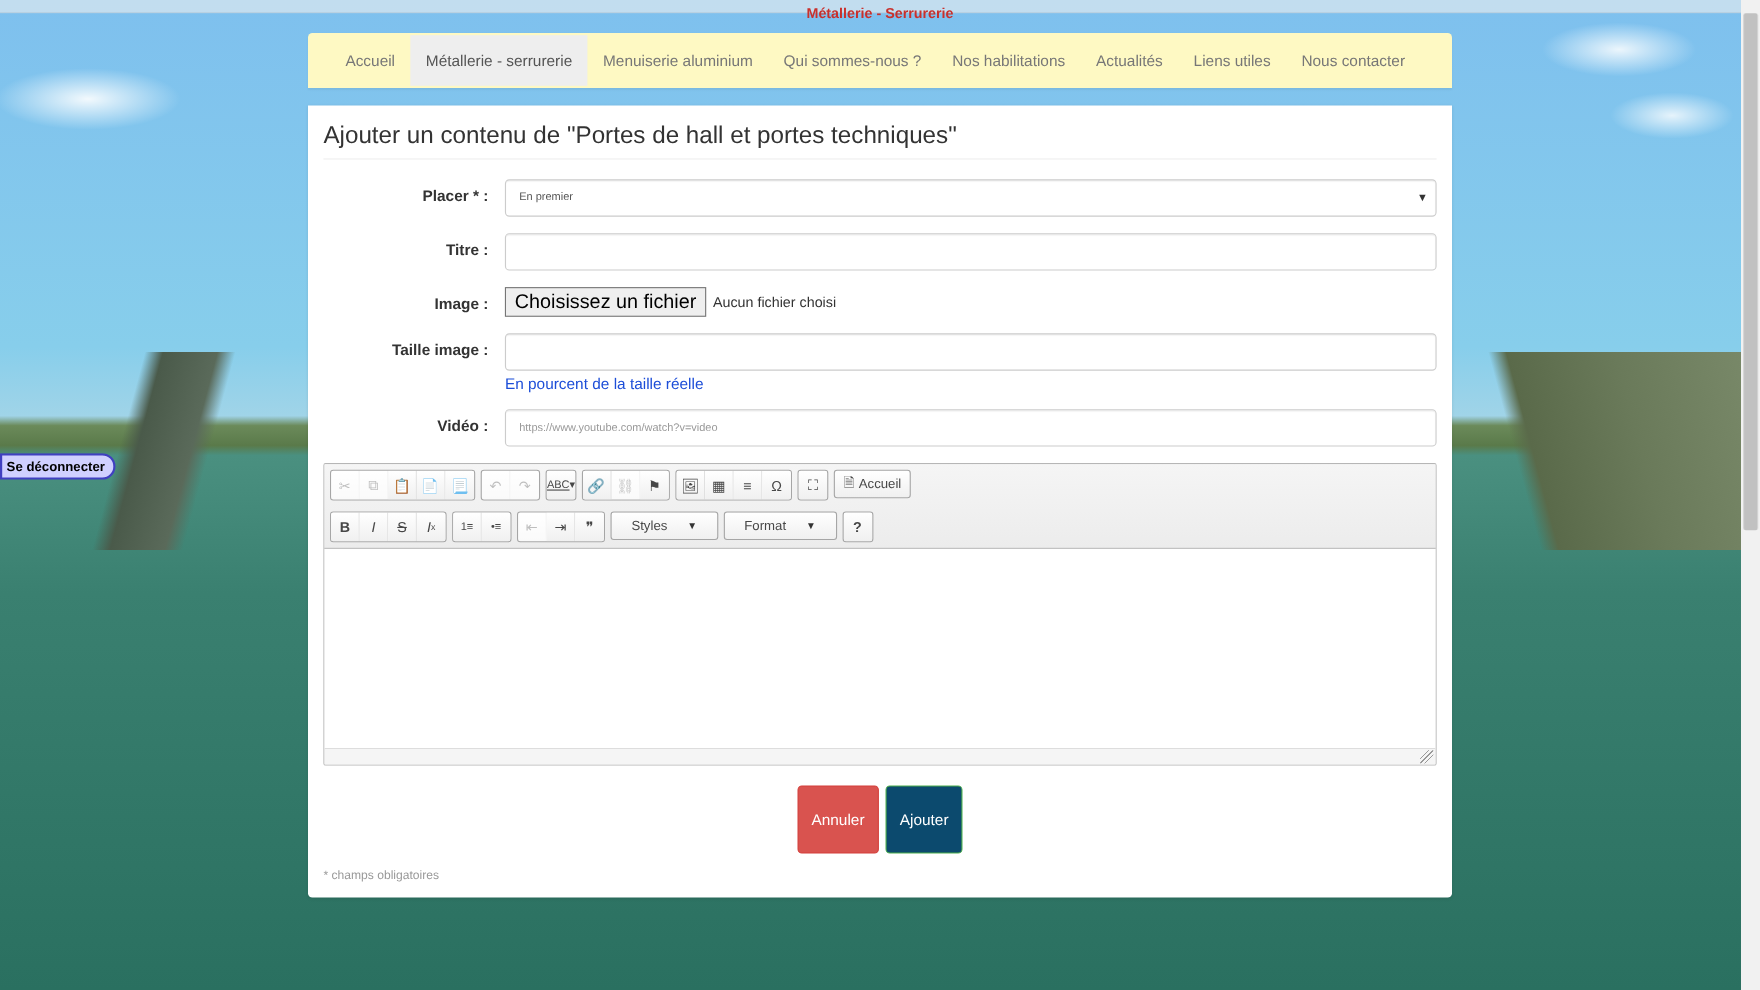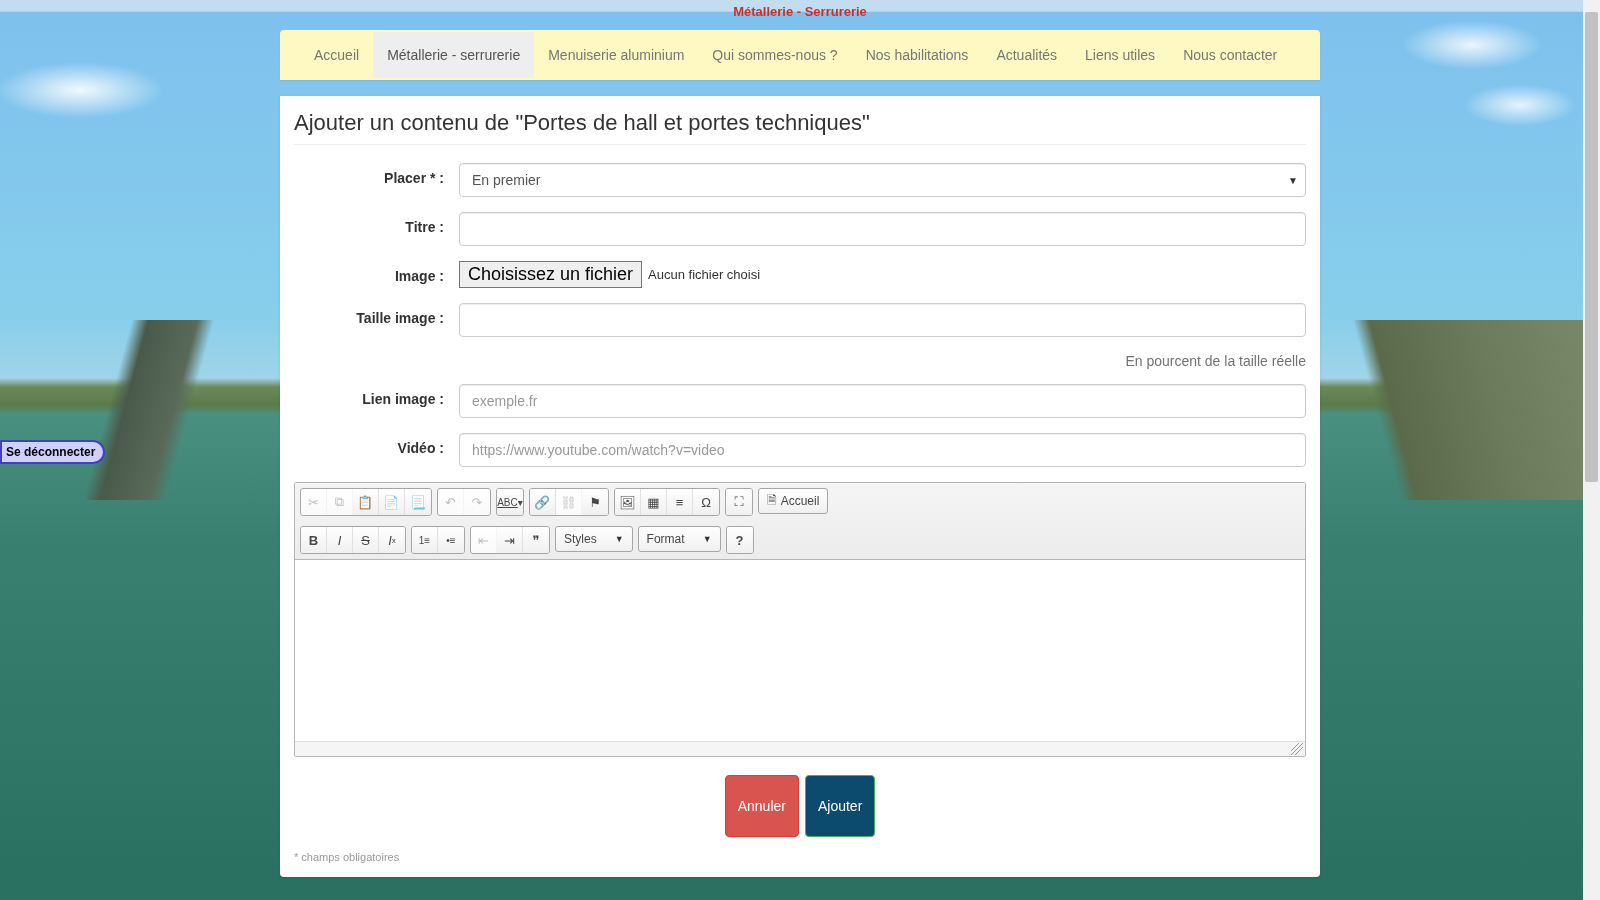--- a/index.html
+++ b/index.html
@@ -65,32 +65,32 @@
   margin-bottom: 18px;
 }
 .form-row { display: flex; margin-bottom: 15px; align-items: flex-start; }
 .form-label {
   width: 165px; text-align: right; padding-right: 15px;
   padding-top: 7px; font-weight: bold; font-size: 14px; color: #333;
 }
 .form-control-wrap { flex: 1; }
 .form-control, .form-select {
   width: 100%; height: 34px; padding: 6px 12px;
-  font-size: 14px; line-height: 1.42857143;
+  font-size: 10px; line-height: 1.42857143;
   color: #555; background-color: #fff;
   border: 1px solid #ccc; border-radius: 4px;
   box-shadow: inset 0 1px 1px rgba(0,0,0,.075);
 }
 .form-select { appearance: none; background-image: none; position: relative; }
 .select-wrap { position: relative; }
 .select-caret {
   position: absolute; right: 8px; top: 50%; transform: translateY(-50%);
   font-size: 10px; color: #333; pointer-events: none;
 }
-.help-text { color: #737373; font-size: 14px; margin-top: 16px; text-align: right; }
+.help-text { color: #1d4ed8; font-size: 14px; margin-top: 4px; }
 .file-row { display: flex; align-items: center; gap: 6px; }
 .file-btn {
   background: #efefef; border: 1px solid #767676;
   padding: 2px 8px; font-size: 18px; cursor: pointer;
   font-family: Arial, sans-serif;
 }
 .file-status { font-size: 13px; color: #333; }
 .form-control::placeholder { color: #999; }
 
 
@@ -111,21 +111,21 @@
   width: 26px; height: 26px; display: flex; align-items: center;
   justify-content: center; cursor: pointer; font-size: 13px;
   color: #474747; border-right: 1px solid #e0e0e0;
   background: linear-gradient(#fff, #f0f0f0);
 }
 .tb-btn:last-child { border-right: none; }
 .tb-btn.disabled { opacity: 0.35; cursor: default; }
 .tb-dropdown {
   height: 26px; border: 1px solid #a6a6a6; border-radius: 3px;
   background: linear-gradient(#fff, #f0f0f0);
-  display: flex; align-items: center; padding: 0 8px;
+  display: flex; align-items: center; padding: 0 18px;
   font-size: 12px; color: #474747; cursor: pointer; gap: 18px;
 }
 .tb-dropdown .caret { font-size: 9px; color: #333; }
 .tb-source {
   display: flex; align-items: center; gap: 4px; padding: 0 8px;
   height: 26px; border: 1px solid #a6a6a6; border-radius: 3px;
   background: linear-gradient(#fff, #f0f0f0); font-size: 12px;
   cursor: pointer; color: #474747;
 }
 .editor-body {
@@ -147,21 +147,21 @@
 }
 .btn {
   padding: 22px 12px; font-size: 14px; border-radius: 4px;
   border: 1px solid transparent; cursor: pointer; color: #fff;
 }
 .btn-danger { background: #d9534f; border-color: #d43f3a; }
 .btn-success { background: #0c4a6e; border-color: #4cae4c; }
 .footnote { color: #999; font-size: 11px; margin-top: 14px; }
 
 .logout-pill {
-  position: fixed; left: 0; top: 440px;
+  position: fixed; left: 0; top: 412px;
   background: #d0d0ff; border: 2px solid #4040c0;
   border-radius: 0 12px 12px 0; padding: 3px 8px 3px 4px;
   font-size: 12px; font-weight: bold; color: #000; cursor: pointer;
   z-index: 100;
 }
 .scroll-track {
   position: fixed; right: 0; top: 0; bottom: 0; width: 17px;
   background: #f1f1f1;
 }
 .scroll-thumb {
@@ -227,26 +227,20 @@
     </div>
 
     <div class="form-row">
       <label class="form-label">Taille image :</label>
       <div class="form-control-wrap">
         <input type="text" class="form-control" value="" style="">
         <div class="help-text">En pourcent de la taille réelle</div>
       </div>
     </div>
 
-    <div class="form-row">
-      <label class="form-label">Lien image :</label>
-      <div class="form-control-wrap">
-        <input type="text" class="form-control" placeholder="exemple.fr" style="">
-      </div>
-    </div>
 
     <div class="form-row">
       <label class="form-label">Vidéo :</label>
       <div class="form-control-wrap">
         <input type="text" class="form-control" placeholder="https://www.youtube.com/watch?v=video" style="">
       </div>
     </div>
 
     <div class="editor">
       <div class="toolbar">

